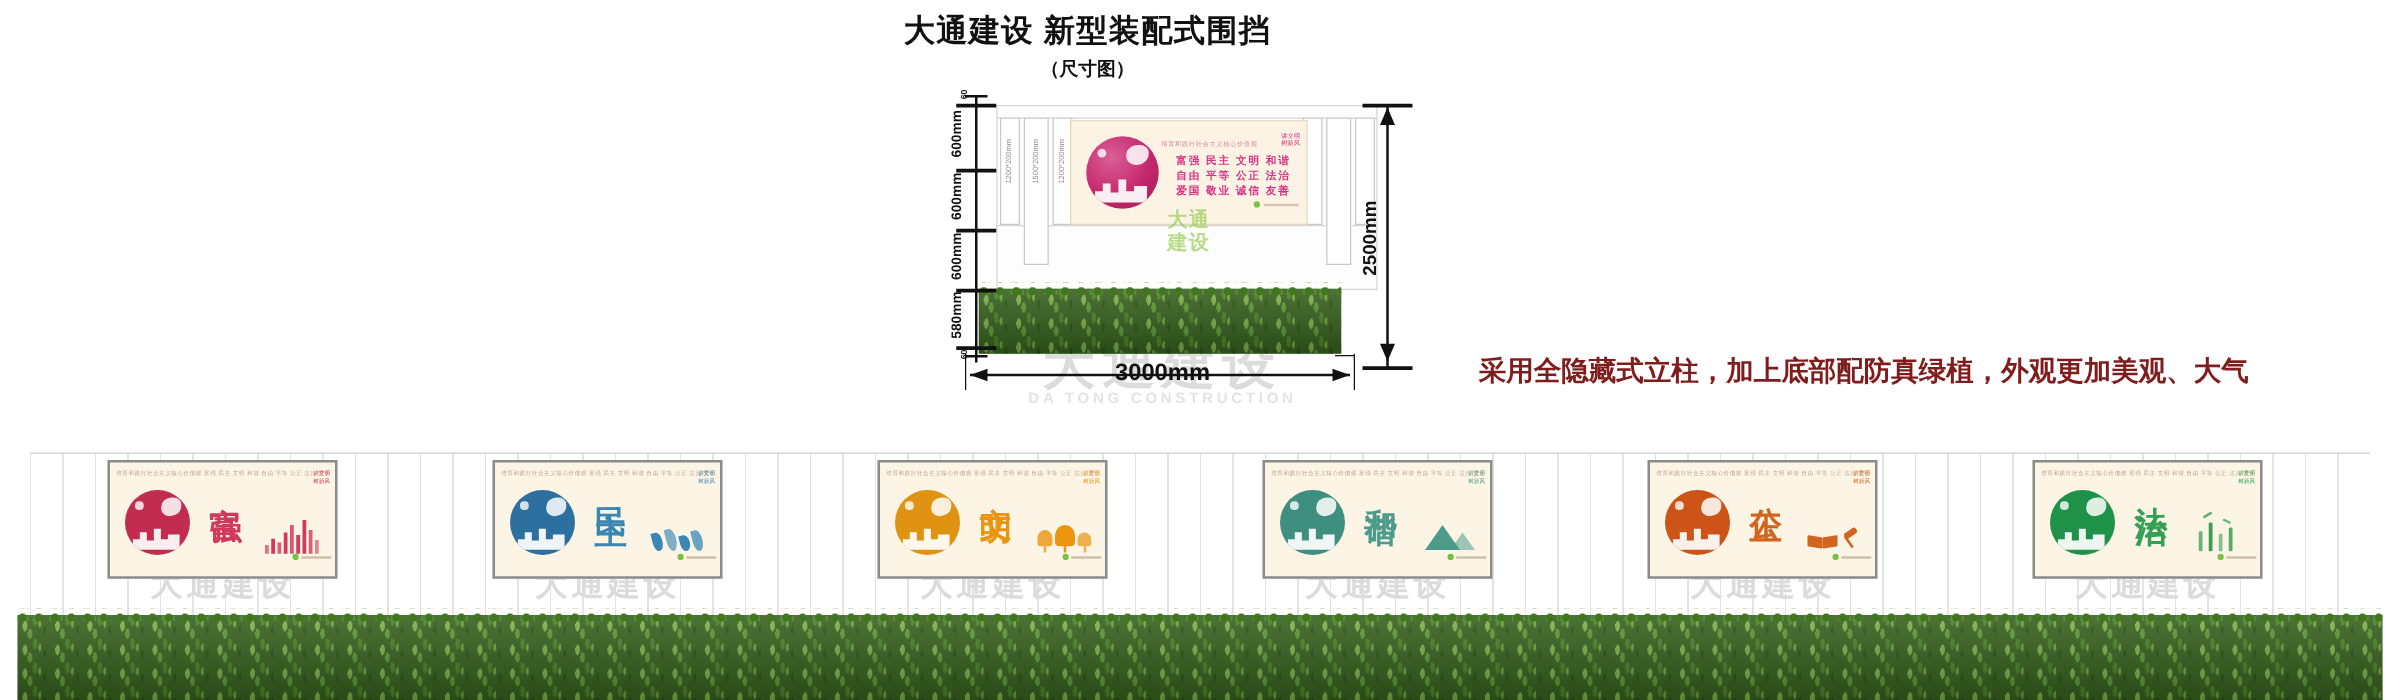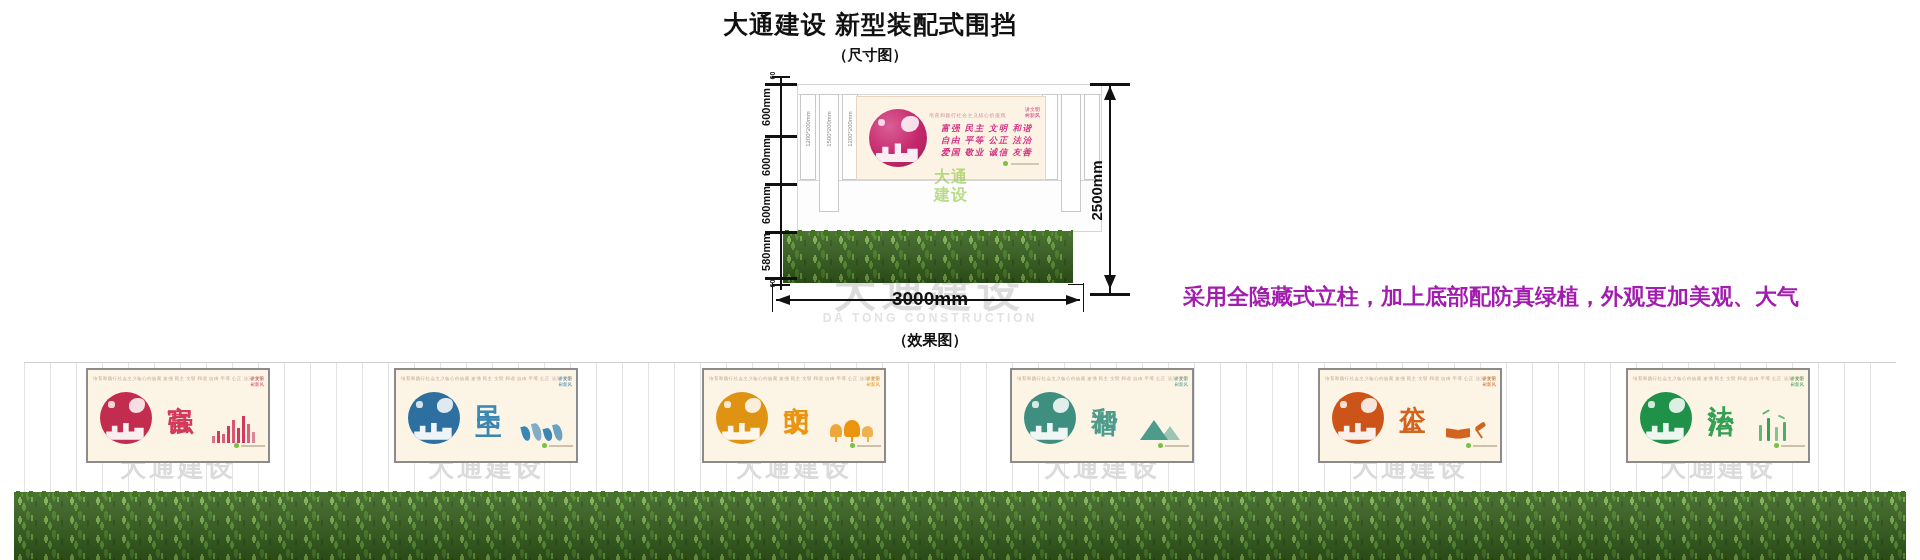--- a/index.html
+++ b/index.html
@@ -129,21 +129,21 @@
   .ic-bamboo i:nth-child(6){left:26px;top:9px;width:7px;height:2px;transform:rotate(25deg);opacity:.7}
 </style>
 </head>
 <body>
 
 <div class="stage">
 
   <div class="abs title">大通建设 新型装配式围挡</div>
   <div class="abs dim-caption">（尺寸图）</div>
 
-  <div class="abs note right" style="color: #a21caf;">采用全隐藏式立柱，加上底部配防真绿植，外观更加美观、大气</div>
+  <div class="abs note right" style="color: #7f1d1d;">采用全隐藏式立柱，加上底部配防真绿植，外观更加美观、大气</div>
 
   <div>
 
     <div class="abs wm-cn">大通建设</div>
     <div class="abs wm-en">DA TONG CONSTRUCTION</div>
 
     <div class="abs dfence"></div>
     <div class="abs drail"></div>
     <div class="abs dband"></div>
     <div class="abs dpost" style="left:800px;width:16px;height:86px;"></div>
@@ -156,21 +156,21 @@
     <div class="abs plabel" style="left:791px;top:126px;">1500*200mm</div>
     <div class="abs plabel" style="left:812px;top:126px;">1200*200mm</div>
 
     <div class="abs dboard">
       <div class="circ">
         <span class="cart1"></span>
         <span class="cart2"></span>
         <span class="cart3"></span>
       </div>
       <div class="db-heading">培育和践行社会主义核心价值观</div>
-      <div class="db-values" style="color: rgb(214, 51, 132); font-style: italic;">
+      <div class="db-values" style="color: rgb(214, 51, 132);">
         <div>富强 民主 文明 和谐</div>
         <div>自由 平等 公正 法治</div>
         <div>爱国 敬业 诚信 友善</div>
       </div>
       <div class="db-corner">
         <div>讲文明</div>
         <div>树新风</div>
       </div>
       <span class="db-dot"></span>
       <span class="db-foot"></span>
@@ -208,21 +208,20 @@
     <div class="abs briser" style="left:772px;"></div>
     <div class="abs bstub" style="left:772px;"></div>
     <div class="abs briser" style="left:1083px;"></div>
     <div class="abs bstub" style="left:1068px;"></div>
     <div class="abs bline"></div>
     <div class="abs arr lft"></div>
     <div class="abs arr rgt"></div>
     <div class="abs bdimlabel">3000mm</div>
   </div>
 
-  <div class="abs effect-caption">（效果图）</div>
 
   <div>
     <div class="abs efence"></div>
 
     <div class="abs ewm" style="left:113px;">大通建设</div>
     <div class="abs ewm" style="left:421px;">大通建设</div>
     <div class="abs ewm" style="left:729px;">大通建设</div>
     <div class="abs ewm" style="left:1037px;">大通建设</div>
     <div class="abs ewm" style="left:1345px;">大通建设</div>
     <div class="abs ewm" style="left:1653px;">大通建设</div>

